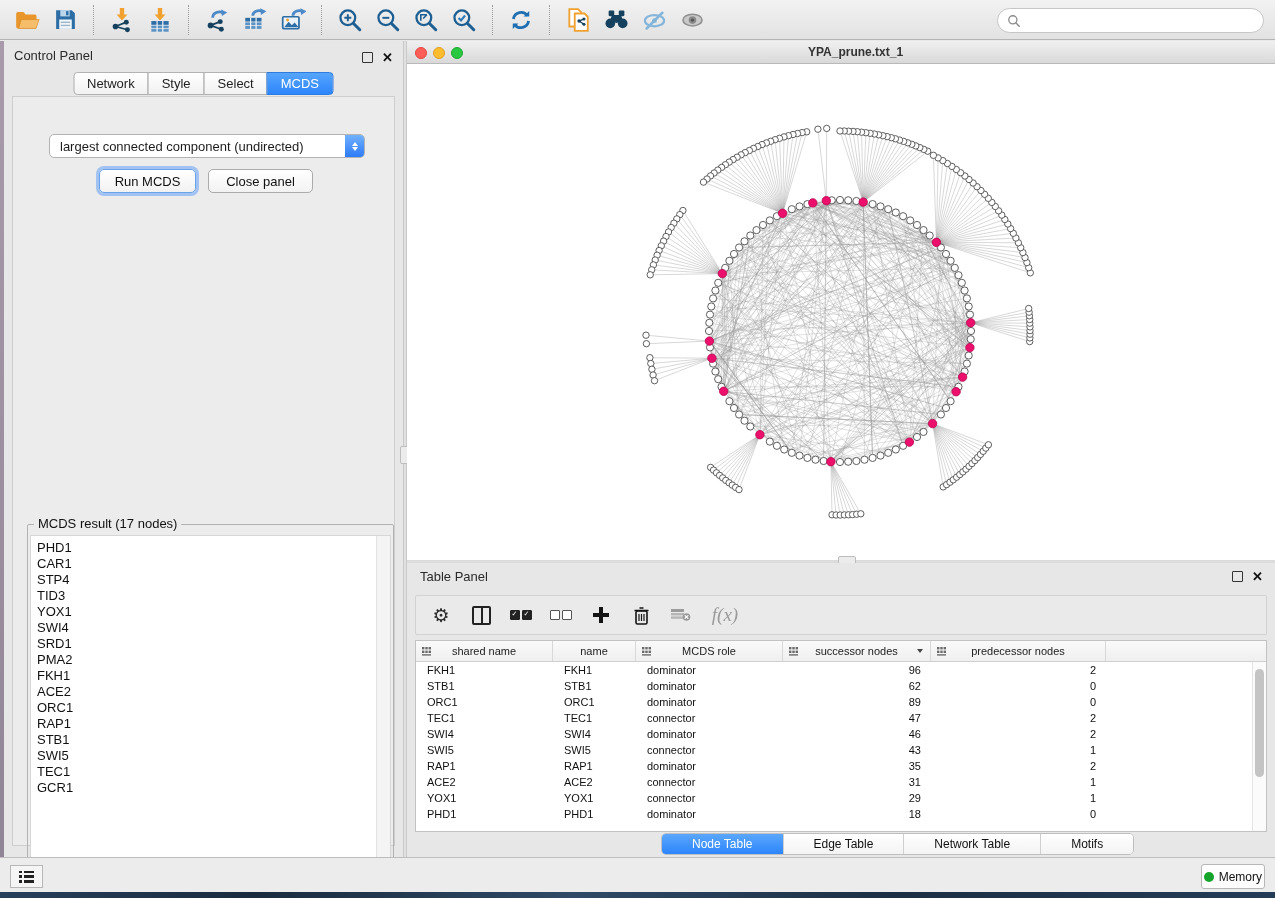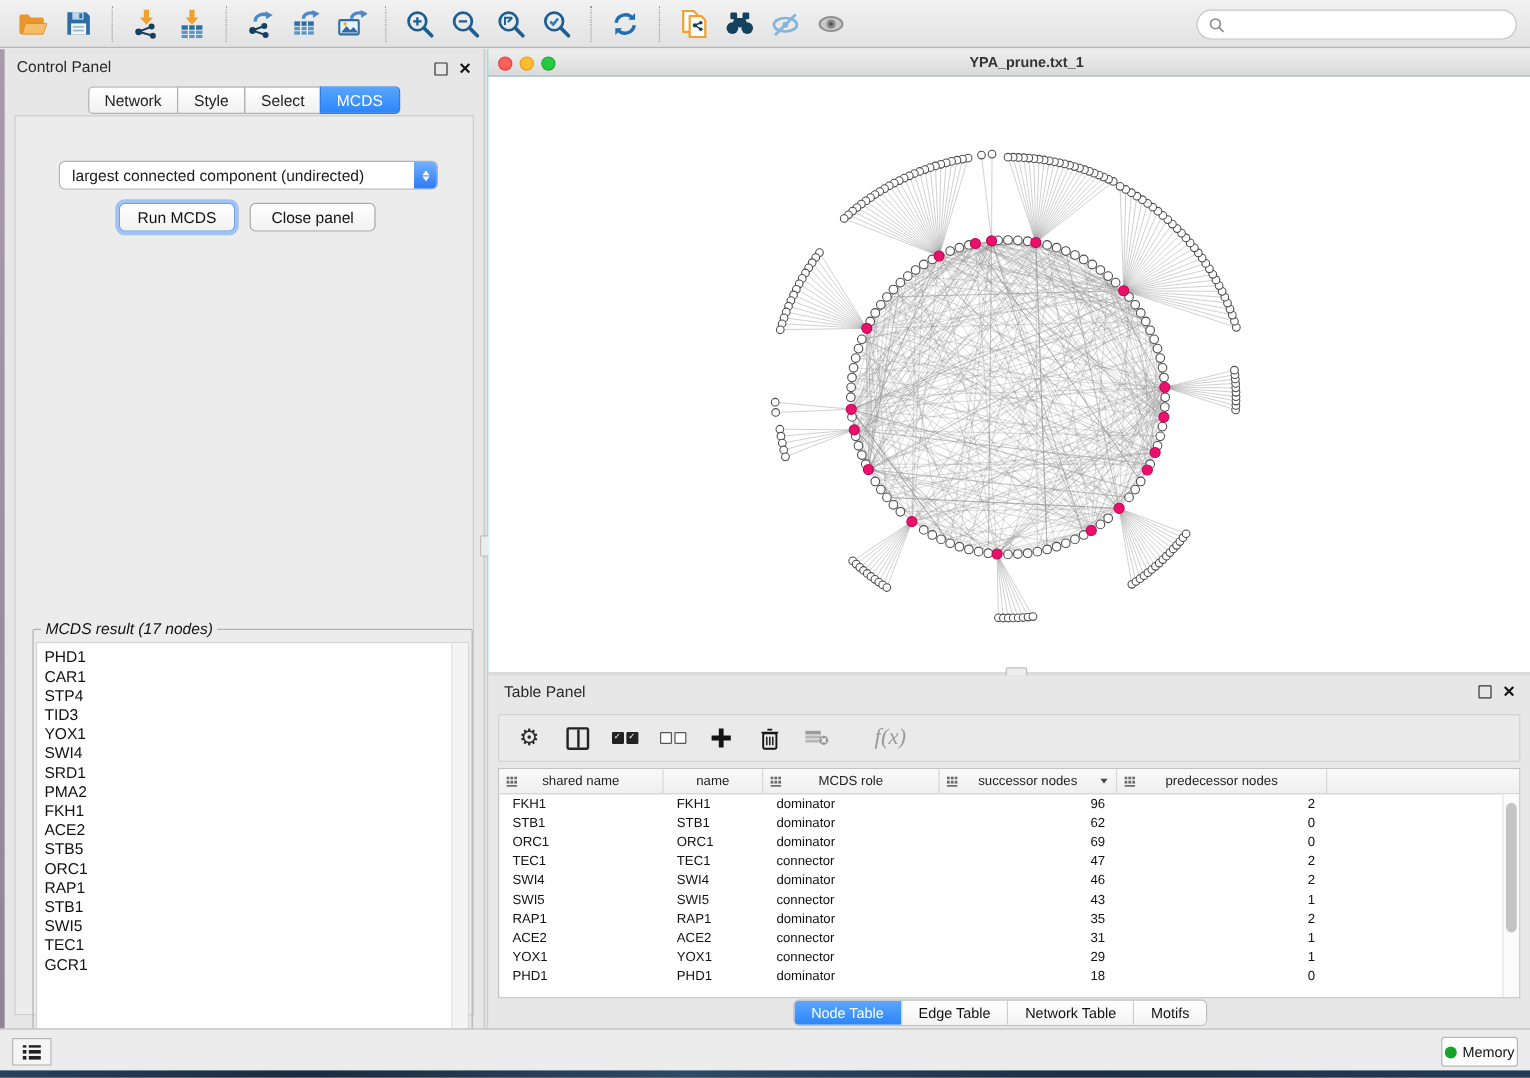--- a/index.html
+++ b/index.html
@@ -42,21 +42,21 @@
             display:flex;align-items:center;box-sizing:border-box;}
   .dropdown .dd-text{flex:1;font-size:13px;padding-left:10px;white-space:nowrap;overflow:hidden;}
   .dd-stepper{width:19px;height:22px;border-radius:0 4px 4px 0;background:linear-gradient(#71b1fe,#2d7bf7);
               display:flex;flex-direction:column;align-items:center;justify-content:center;gap:1px;}
   .dd-arrow-up{width:0;height:0;border-left:3.5px solid transparent;border-right:3.5px solid transparent;border-bottom:4.5px solid #fff;}
   .dd-arrow-dn{width:0;height:0;border-left:3.5px solid transparent;border-right:3.5px solid transparent;border-top:4.5px solid #fff;}
   .btn{position:absolute;height:24px;background:linear-gradient(#ffffff,#f2f2f2);border:1px solid #ababab;border-radius:5px;
        font-size:13px;color:#111;display:flex;align-items:center;justify-content:center;box-sizing:border-box;}
   .btn.focused{box-shadow:0 0 0 3px rgba(100,160,250,.55);border-color:#6aa4e8;}
   .groupbox{position:absolute;left:14px;top:427px;width:367px;height:371px;border:1px solid #b2b2b2;border-radius:2px;box-sizing:border-box;}
-  .groupbox-title{position:absolute;left:6px;top:-9px;background:#ececec;padding:0 4px;font-size:13px;color:#111;font-style:italic;}
+  .groupbox-title{position:absolute;left:6px;top:-9px;background:#ececec;padding:0 4px;font-size:13px;color:#111;}
   .mcds-list{position:absolute;left:2px;top:10px;right:2px;bottom:2px;background:#fff;border:1px solid #d6d6d6;overflow:hidden;}
   .mcds-scroll{position:absolute;right:0;top:0;bottom:0;width:13px;background:#f4f4f4;border-left:1px solid #e3e3e3;}
   .list-item{font-size:13px;line-height:16px;padding-left:6px;color:#111;}
   
   .network-panel{left:407px;top:41px;width:897px;height:519px;background:#5eead4;}
   .net-titlebar{position:absolute;left:0;top:0;right:0;height:23px;background:linear-gradient(#f0f0f0,#d9d9d9);
                 border-bottom:1px solid #b9b9b9;box-sizing:border-box;}
   .traffic{position:absolute;top:6px;width:12px;height:12px;border-radius:50%;}
   .net-title{position:absolute;left:0;right:0;top:4px;text-align:center;font-size:12px;font-weight:bold;color:#333;}
   .net-canvas{position:absolute;left:0;top:23px;width:868px;height:496px;background:#fff;}
@@ -80,21 +80,21 @@
       font-size:11px;color:#222;box-sizing:border-box;}
   .th .hico{position:absolute;left:6px;top:6px;}
   .th .sort{position:absolute;right:7px;top:8px;width:0;height:0;border-left:3.5px solid transparent;border-right:3.5px solid transparent;border-top:4.5px solid #444;}
   .trow{display:flex;height:16px;align-items:center;font-size:11px;color:#111;}
   .td{box-sizing:border-box;white-space:nowrap;overflow:hidden;}
   .td.num{text-align:right;padding-right:10px;}
   .td.txt{padding-left:11px;}
   .tscroll{position:absolute;right:0;top:21px;bottom:0;width:13px;background:#fbfbfb;border-left:1px solid #e4e4e4;}
   .tthumb{position:absolute;left:2px;top:7px;width:9px;height:108px;background:#c4c4c4;border-radius:5px;}
   .ttabs{position:absolute;left:254px;top:270px;display:flex;background:#fff;border:1px solid #bfbfbf;border-radius:5px;overflow:hidden;}
-  .ttab{padding:3px 14px;font-size:12px;color:#111;border-left:1px solid #cfcfcf;background:linear-gradient(#ffffff,#f3f3f3);}
+  .ttab{padding:3px 30px;font-size:12px;color:#111;border-left:1px solid #cfcfcf;background:linear-gradient(#ffffff,#f3f3f3);}
   .ttab:first-child{border-left:none;}
   .ttab.active{background:linear-gradient(#5ba7fd,#2c85fb);color:#fff;}
   
   .status-bar{left:0;top:857px;width:1275px;height:35px;background:#ececec;border-top:1px solid #bdbdbd;box-sizing:border-box;}
   .sb-left-btn{position:absolute;left:10px;top:7px;width:31px;height:21px;background:#f5f5f5;border:1px solid #b7b7b7;
                display:flex;align-items:center;justify-content:center;}
   .memory-btn{position:absolute;right:10px;top:6px;height:23px;background:#fdfdfd;border:1px solid #b7b7b7;border-radius:3px;
               display:flex;align-items:center;gap:5px;padding:0 2px;font-size:12px;color:#111;}
   .mem-dot{width:10px;height:10px;border-radius:50%;background:#16a32a;}
   .list-glyph{width:15px;height:12px;display:flex;flex-direction:column;justify-content:space-between;}
@@ -291,21 +291,20 @@
               <div class="list-item">PHD1</div>
               <div class="list-item">CAR1</div>
               <div class="list-item">STP4</div>
               <div class="list-item">TID3</div>
               <div class="list-item">YOX1</div>
               <div class="list-item">SWI4</div>
               <div class="list-item">SRD1</div>
               <div class="list-item">PMA2</div>
               <div class="list-item">FKH1</div>
               <div class="list-item">ACE2</div>
-              <div class="list-item">STB5</div>
               <div class="list-item">ORC1</div>
               <div class="list-item">RAP1</div>
               <div class="list-item">STB1</div>
               <div class="list-item">SWI5</div>
               <div class="list-item">TEC1</div>
               <div class="list-item">GCR1</div>
             </div>
           <div class="mcds-scroll"></div>
         </div>
       </div>
@@ -1203,21 +1202,21 @@
         <svg width="20" height="16" viewBox="0 0 20 16">
           <g fill="#9b9b9b">
               <rect x="0" y="2" width="13" height="3"></rect>
               <rect x="0" y="6" width="13" height="2.4" fill="#b5b5b5"></rect>
               <rect x="0" y="9.4" width="13" height="2.4" fill="#b5b5b5"></rect>
             </g>
           <circle cx="15.5" cy="10" r="3.8" fill="#9b9b9b"></circle>
             <path d="M13.8 8.3l3.4 3.4M17.2 8.3l-3.4 3.4" stroke="#fff" stroke-width="1.2"></path>
         </svg>
       </span>
-      <span class="tp-icon" style="width:34px;margin-left:17px;">
+      <span class="tp-icon" style="width:34px;">
           <span class="fx">f(x)</span>
         </span>
     </div>
     <div class="ntable">
       <div class="thead">
           <div class="th" style="width: 137px;">
             <svg width="9" height="9" class="hico">
               <g fill="#6a6a6a">
                 <rect x="0" y="0" width="2.4" height="2.4"></rect>
                 <rect x="3.3" y="0" width="2.4" height="2.4"></rect>
@@ -1290,21 +1289,21 @@
             <div class="td txt" style="width: 137px;">STB1</div>
             <div class="td txt" style="width: 83px;">STB1</div>
             <div class="td txt" style="width: 147px;">dominator</div>
             <div class="td num" style="width: 148px;">62</div>
             <div class="td num" style="width: 175px;">0</div>
           </div>
           <div class="trow">
             <div class="td txt" style="width: 137px;">ORC1</div>
             <div class="td txt" style="width: 83px;">ORC1</div>
             <div class="td txt" style="width: 147px;">dominator</div>
-            <div class="td num" style="width: 148px;">69</div>
+            <div class="td num" style="width: 148px;">89</div>
             <div class="td num" style="width: 175px;">0</div>
           </div>
           <div class="trow">
             <div class="td txt" style="width: 137px;">TEC1</div>
             <div class="td txt" style="width: 83px;">TEC1</div>
             <div class="td txt" style="width: 147px;">connector</div>
             <div class="td num" style="width: 148px;">47</div>
             <div class="td num" style="width: 175px;">2</div>
           </div>
           <div class="trow">

